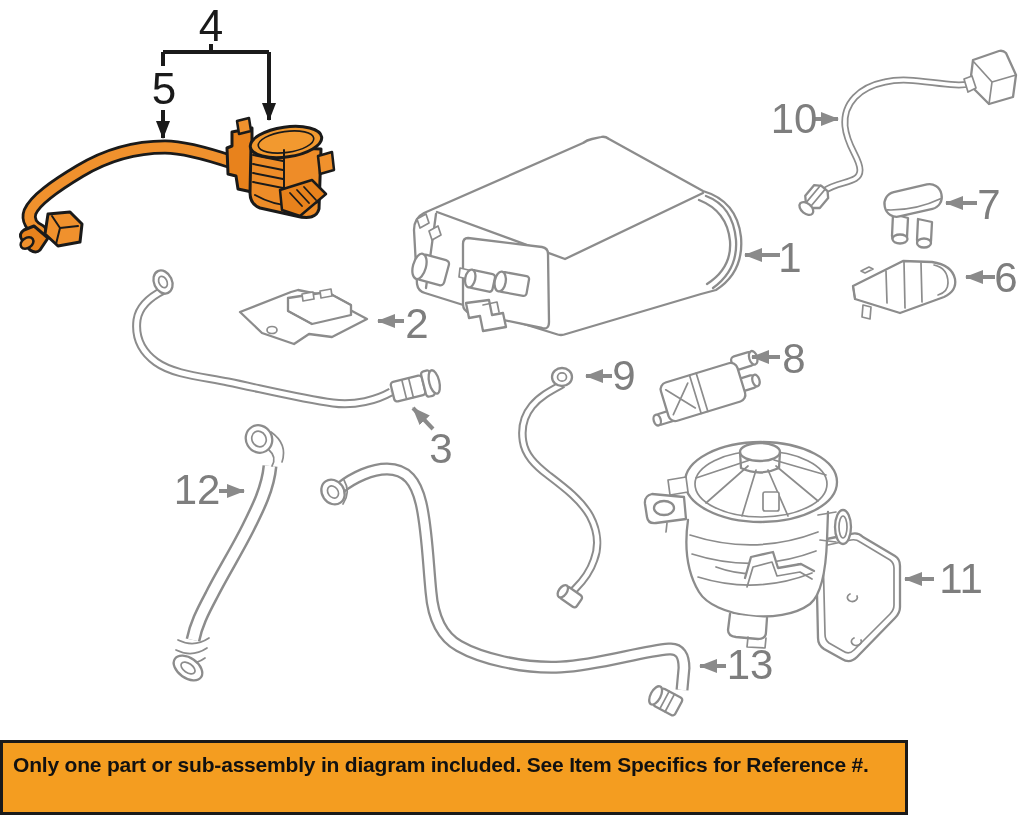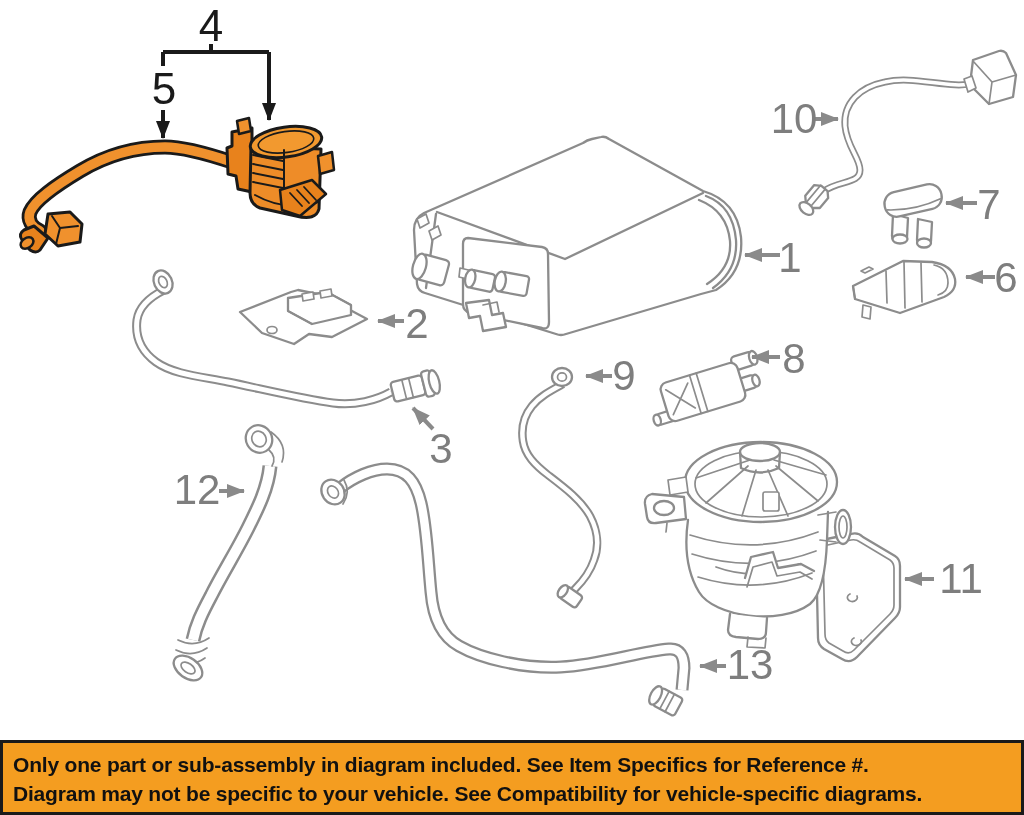--- a/index.html
+++ b/index.html
@@ -4,21 +4,21 @@
 <style>
   html,body{margin:0;padding:0;background:#fff;}
   .stage{position:relative;width:1024px;height:815px;background:#ffffff;overflow:hidden;
          font-family:"Liberation Sans",sans-serif;}
   svg{display:block;}
   .tube-out{fill:none;stroke:#8C8C8C;}
   .tube-in{fill:none;stroke:#FFFFFF;}
   .part{stroke:#8C8C8C;stroke-width:2.3;fill:none;stroke-linecap:round;stroke-linejoin:round;}
   .wfill{fill:#FFFFFF;}
   .thin{stroke-width:1.7;}
-  .banner{position:absolute;left:0;top:740px;width:1024px;height:75px;box-sizing:border-box;
+  .banner{position:absolute;left:0;top:740px;width:908px;height:75px;box-sizing:border-box;
           background:#F49D20;border:3px solid #1A1A1A;padding:7px 0 0 10px;}
   .banner-line{color:#111111;font-size:21px;font-weight:700;line-height:29px;
                letter-spacing:-0.2px;white-space:nowrap;}
 </style>
 </head>
 <body>
 
 <div class="stage">
 
 <svg id="diagram" width="1024" height="740" viewBox="0 0 1024 740">
@@ -285,16 +285,15 @@
         </g>
         <g>
           <line x1="726" y1="666" x2="700" y2="666" stroke="#8A8A8A" stroke-width="4" marker-end="url(#ah-gray)"></line>
           <text x="750" y="664" fill="#7E7E7E" font-size="42" font-family="&quot;Liberation Sans&quot;, sans-serif" text-anchor="middle" dominant-baseline="central">13</text>
         </g>
       </g>
 </svg>
 
 <div class="banner">
   <div class="banner-line">Only one part or sub-assembly in diagram included. See Item Specifics for Reference #.</div>
-  <div class="banner-line">Diagram may not be specific to your vehicle. See Compatibility for vehicle-specific diagrams.</div>
 </div>
 
 </div>
 
 </body></html>

